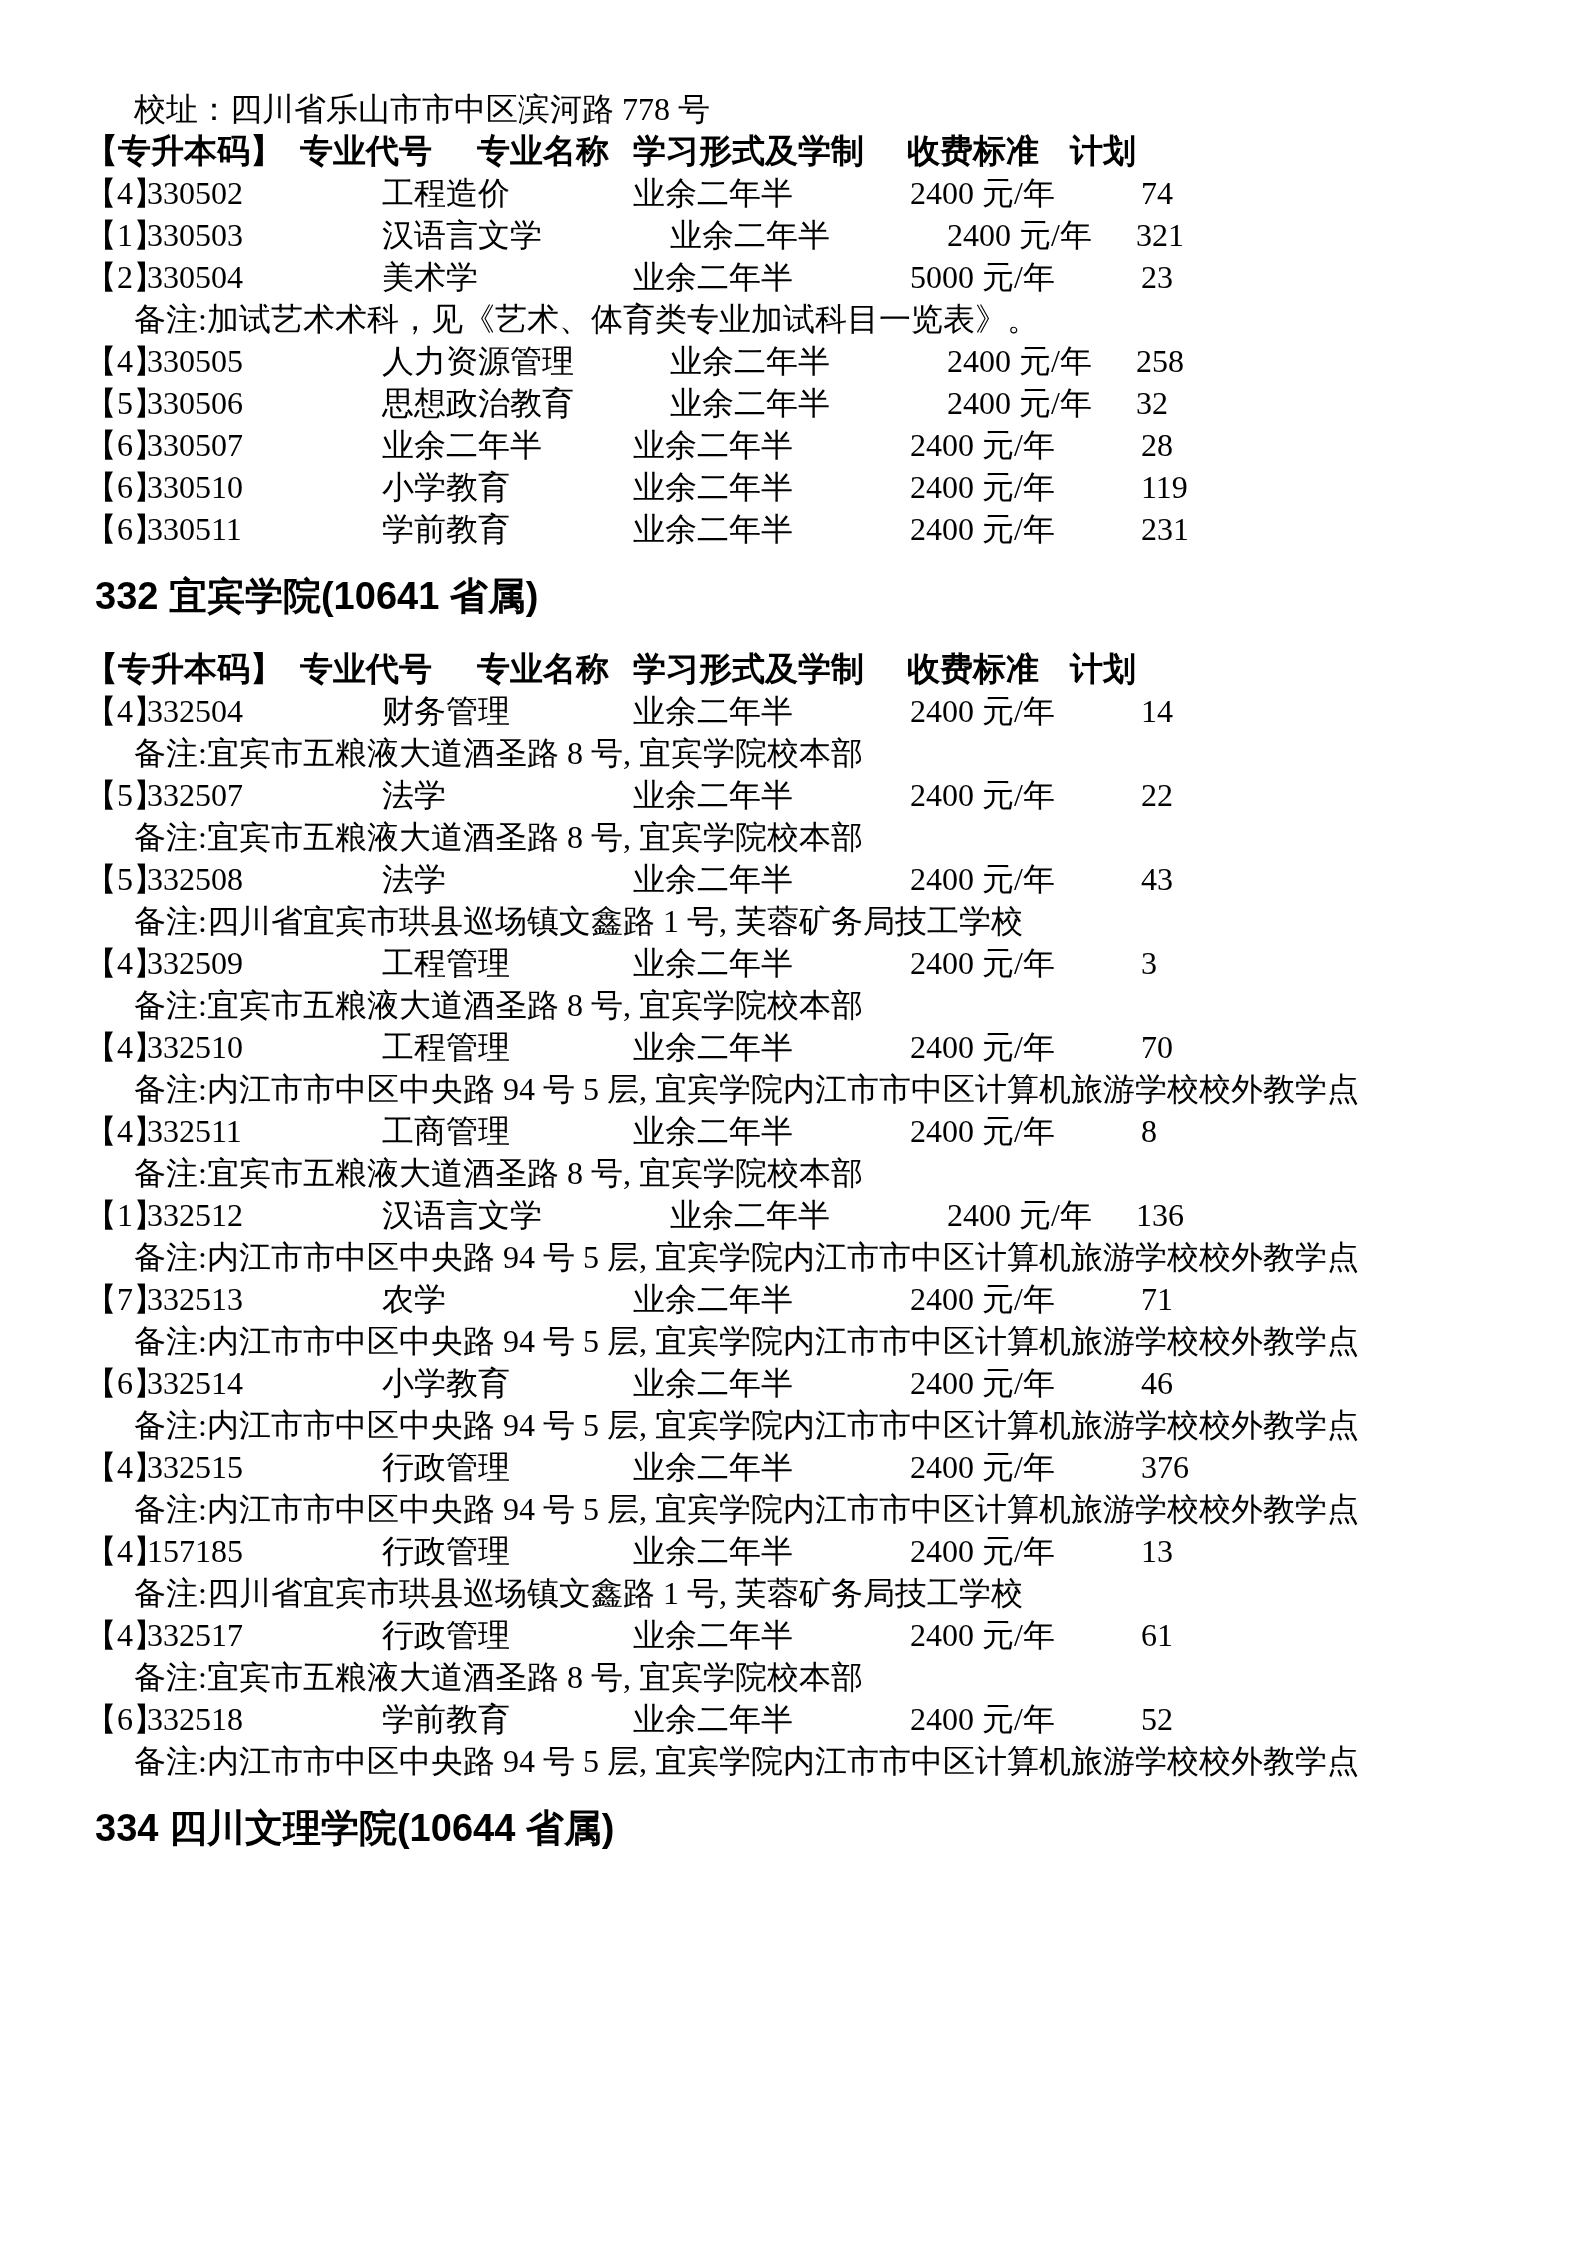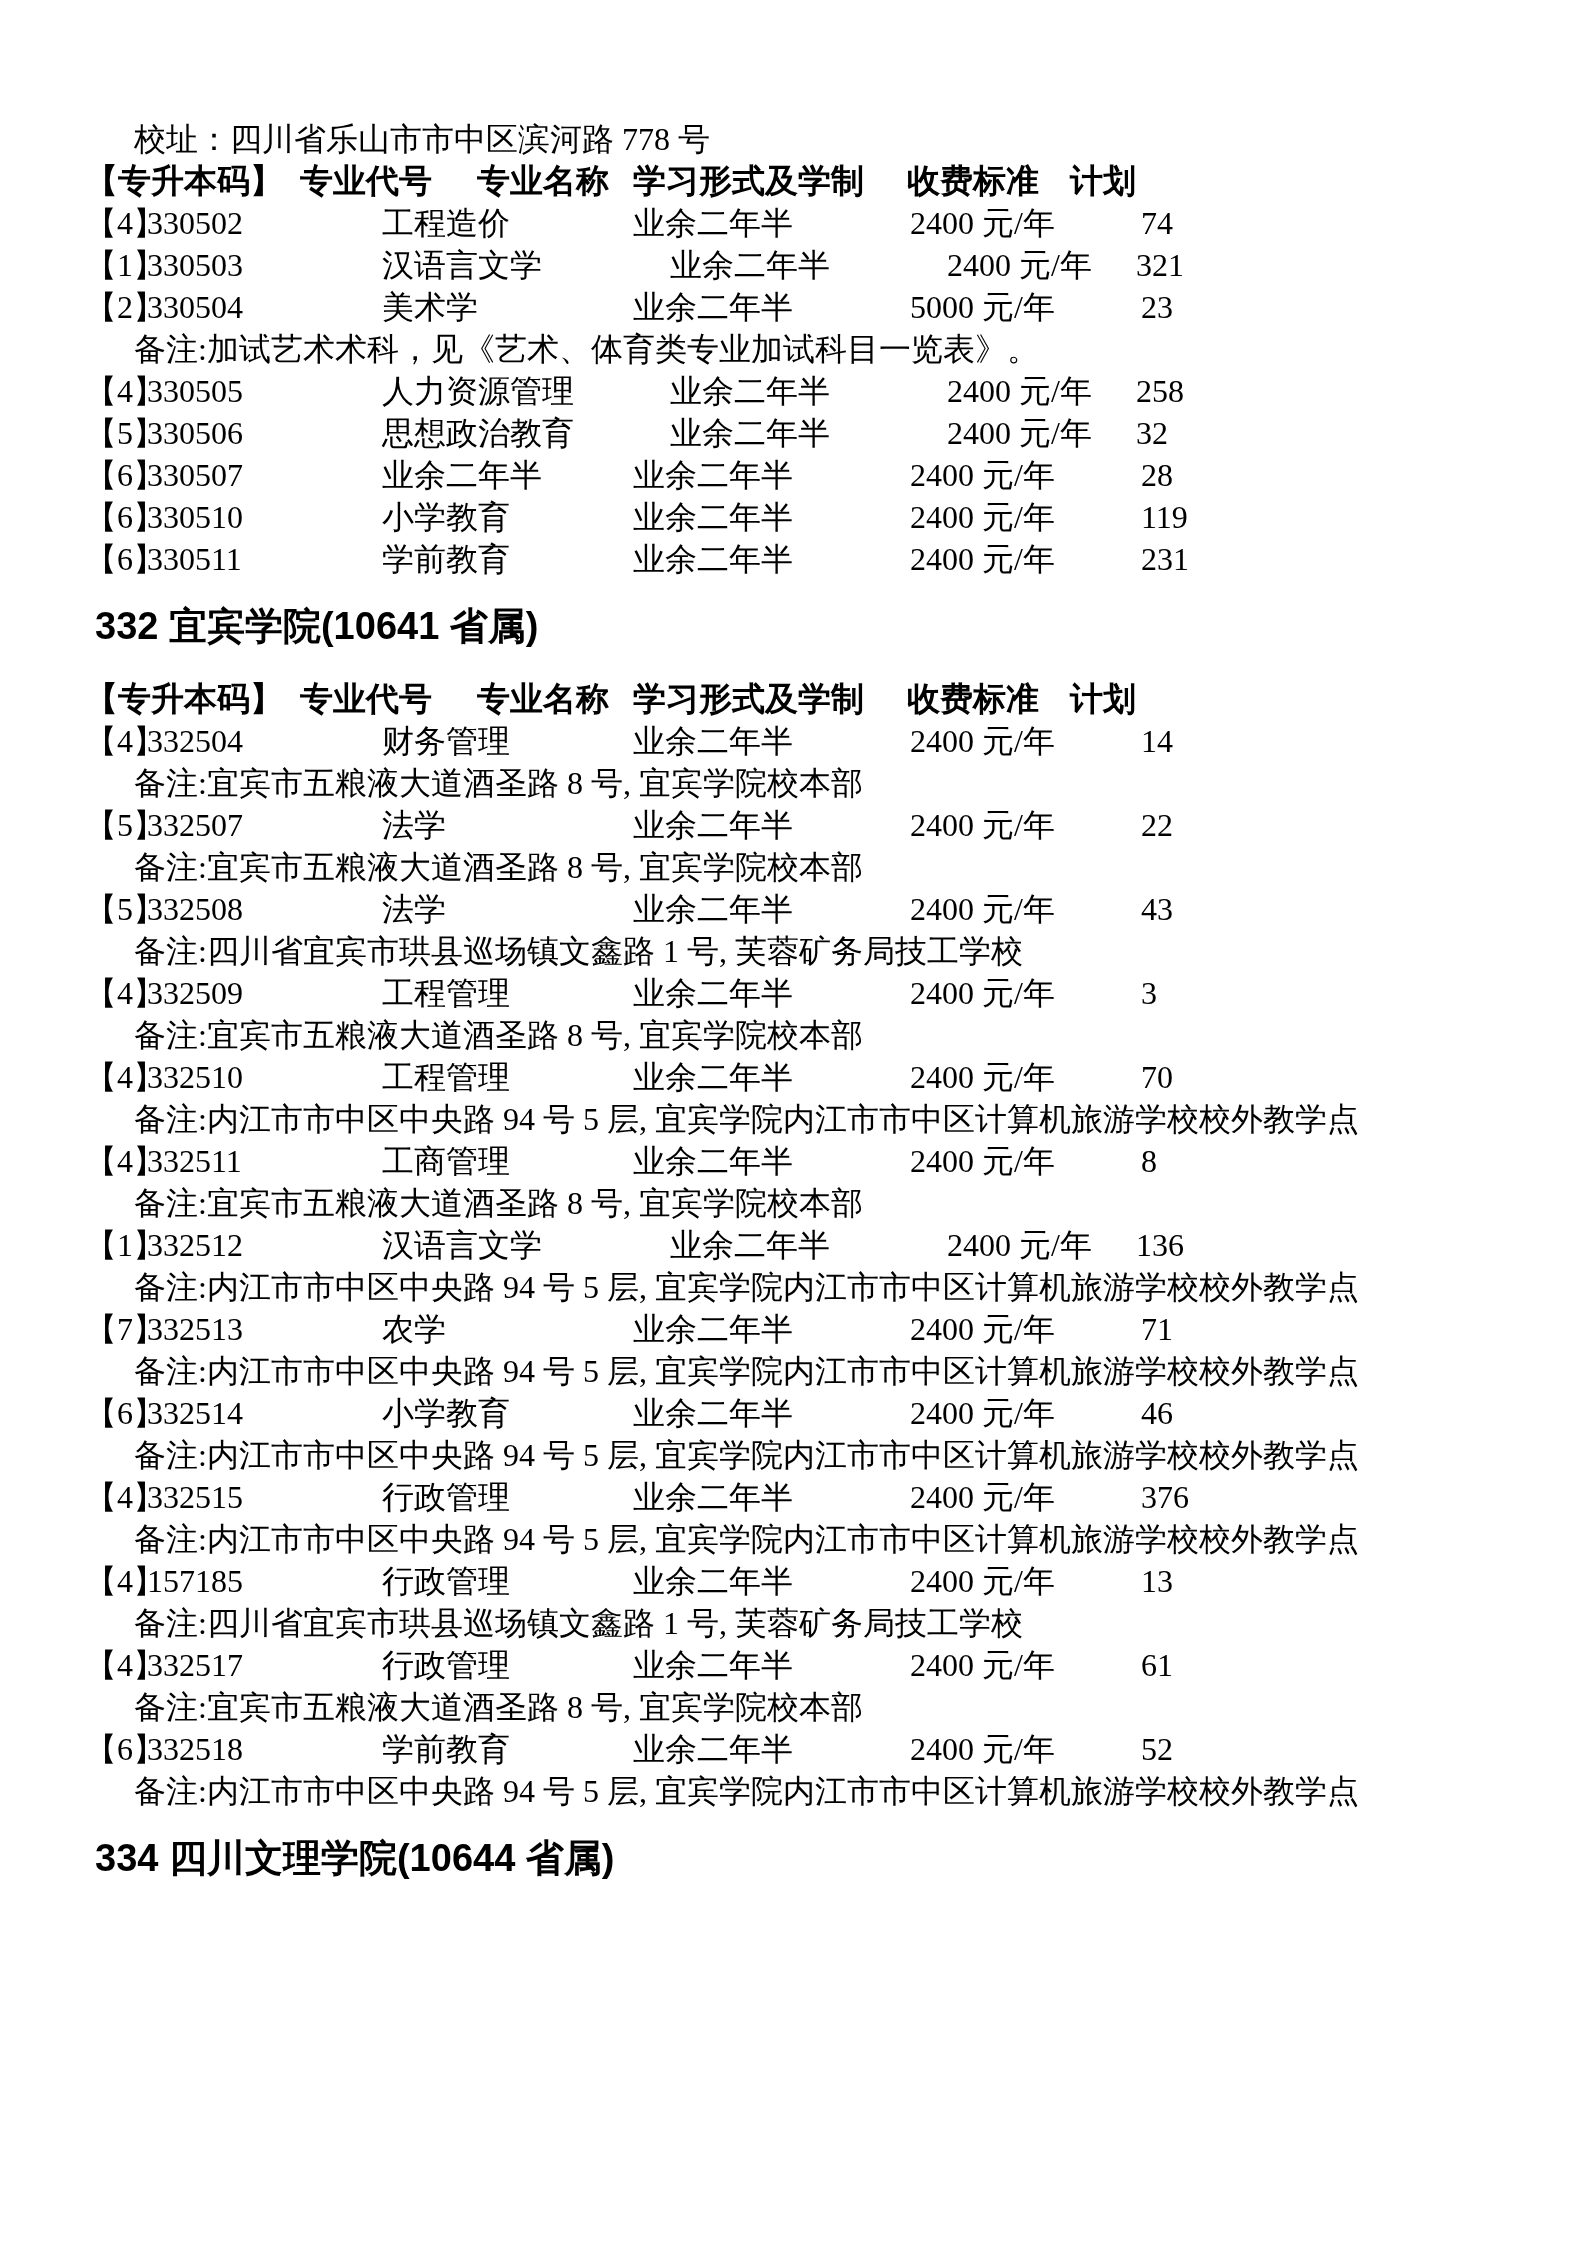--- a/index.html
+++ b/index.html
@@ -2,21 +2,21 @@
 <html><head>
 <meta charset="utf-8">
 <style>
   html,body{margin:0;padding:0;background:#e8e8e8;}
   .page{
     position:relative;
     width:1587px;height:2245px;
     background:#ffffff;color:#000000;
     font-family:"Liberation Serif","DejaVu Serif",serif;
     box-sizing:border-box;
-    padding-top:118px;
+    padding-top:88px;
     margin:0 auto;
     overflow:hidden;
   }
   .line{position:relative;height:42px;line-height:42px;font-size:32px;white-space:nowrap;}
   .addr{padding-left:134px;}
   .remark{padding-left:134px;}
   .t-head{
     font-family:"Liberation Sans","DejaVu Sans",sans-serif;
     font-weight:bold;font-size:33px;
   }

